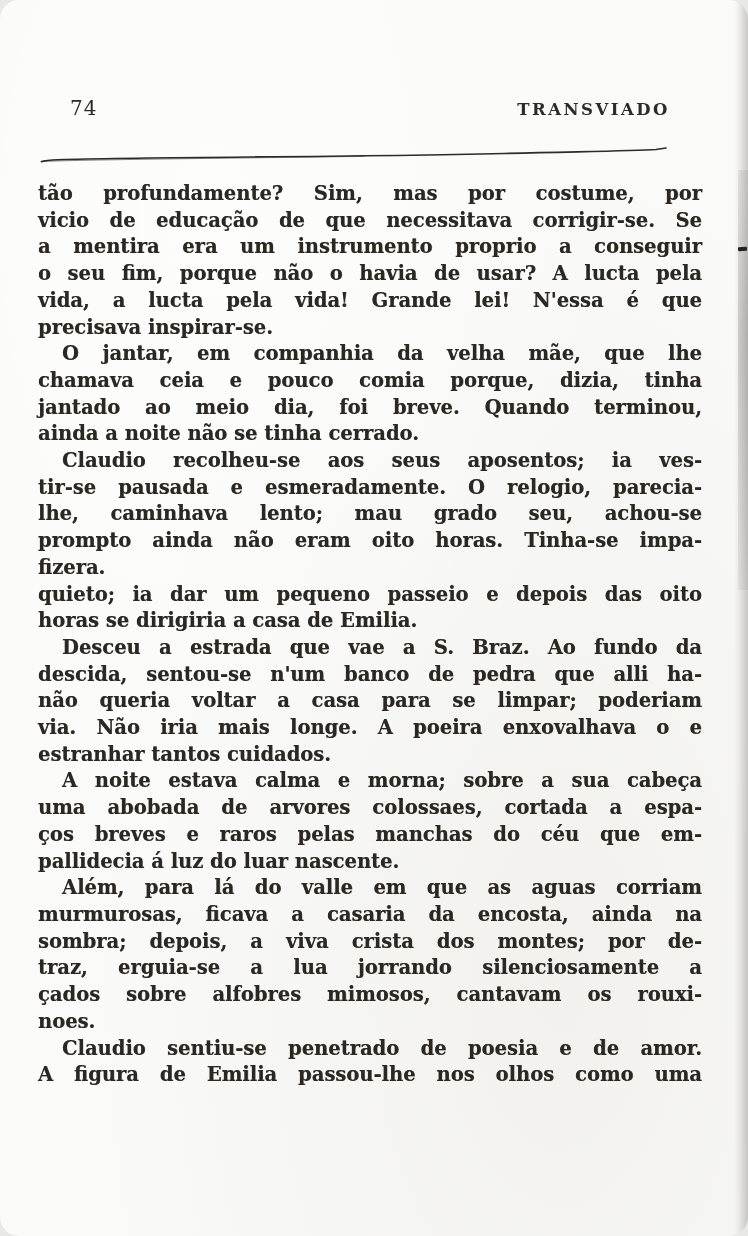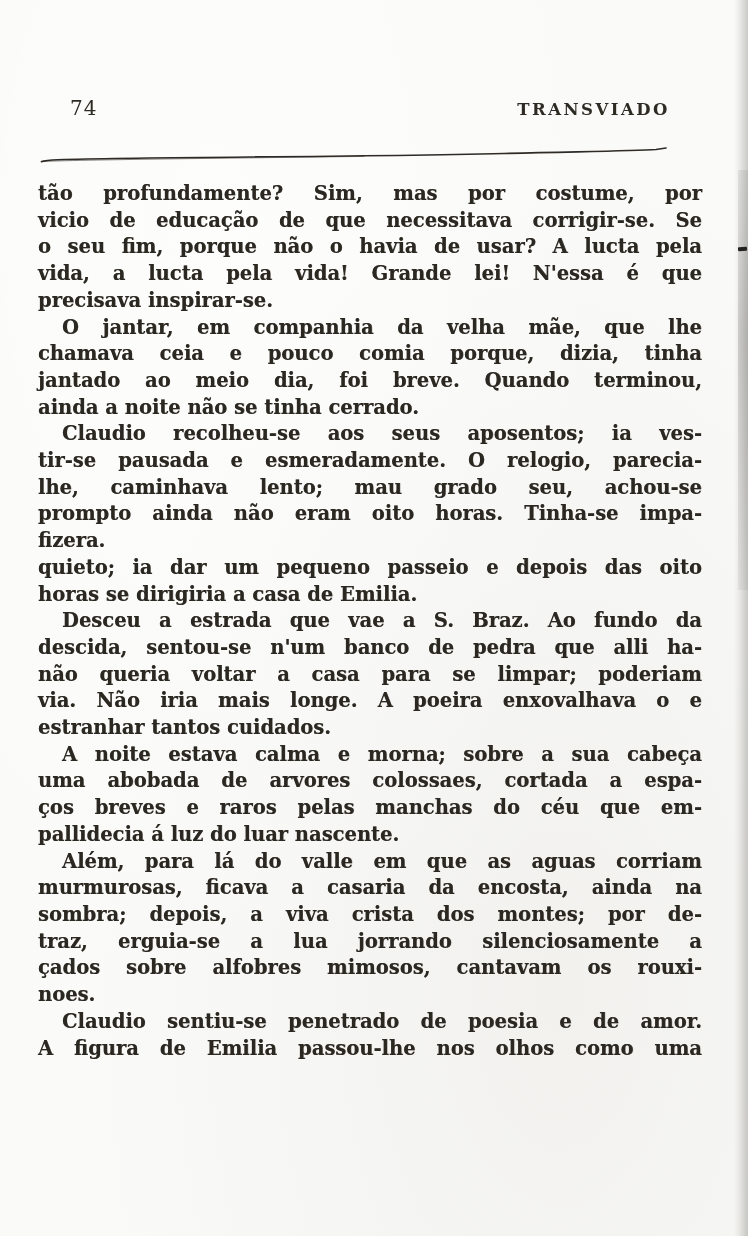--- a/index.html
+++ b/index.html
@@ -12,20 +12,21 @@
     width: 748px;
     height: 1236px;
     margin: 0 auto;
     background:
       radial-gradient(ellipse at 28% 18%, rgba(255,255,255,0.6), rgba(255,255,255,0) 55%),
       radial-gradient(ellipse at 75% 80%, rgba(233,232,228,0.5), rgba(255,255,255,0) 60%),
       #fafaf8;
     overflow: hidden;
     font-family: "DejaVu Serif", "Liberation Serif", serif;
     color: #2b2721;
+    border-radius: 19px;
   }
   
   .edge-shadow {
     position: absolute;
     top: 0; right: 0; bottom: 0;
     width: 14px;
     background: linear-gradient(to right,
       rgba(120,118,112,0) 0%,
       rgba(120,118,112,0.10) 35%,
       rgba(100,98,92,0.22) 70%,
@@ -97,20 +98,21 @@
   <svg class="header-rule" viewBox="0 0 640 24" preserveAspectRatio="none">
     <path d="M10 17 C 4 19, 8 16, 30 15.5 C 140 12.5, 300 13.5, 470 9.5 C 550 7.5, 600 7, 622 5.5 l 10 -1.5" fill="none" stroke="#2e2b26" stroke-width="1.7" stroke-linecap="round"></path>
     <path d="M10 17.4 C 60 15.5, 200 14.2, 330 12.4" fill="none" stroke="#2e2b26" stroke-width="0.8" stroke-linecap="round" opacity="0.7"></path>
   </svg>
 
   <div class="text-column">
 
   <div class="para">
         <div class="line j">tão profundamente? Sim, mas por costume, por</div>
         <div class="line j">vicio de educação de que necessitava corrigir-se. Se</div>
+        <div class="line j">a mentira era um instrumento proprio a conseguir</div>
         <div class="line j">o seu fim, porque não o havia de usar? A lucta pela</div>
         <div class="line j">vida, a lucta pela vida! Grande lei! N'essa é que</div>
         <div class="line">precisava inspirar-se.</div>
       </div>
       <div class="para">
         <div class="line j ind">O jantar, em companhia da velha mãe, que lhe</div>
         <div class="line j">chamava ceia e pouco comia porque, dizia, tinha</div>
         <div class="line j">jantado ao meio dia, foi breve. Quando terminou,</div>
         <div class="line">ainda a noite não se tinha cerrado.</div>
       </div>

